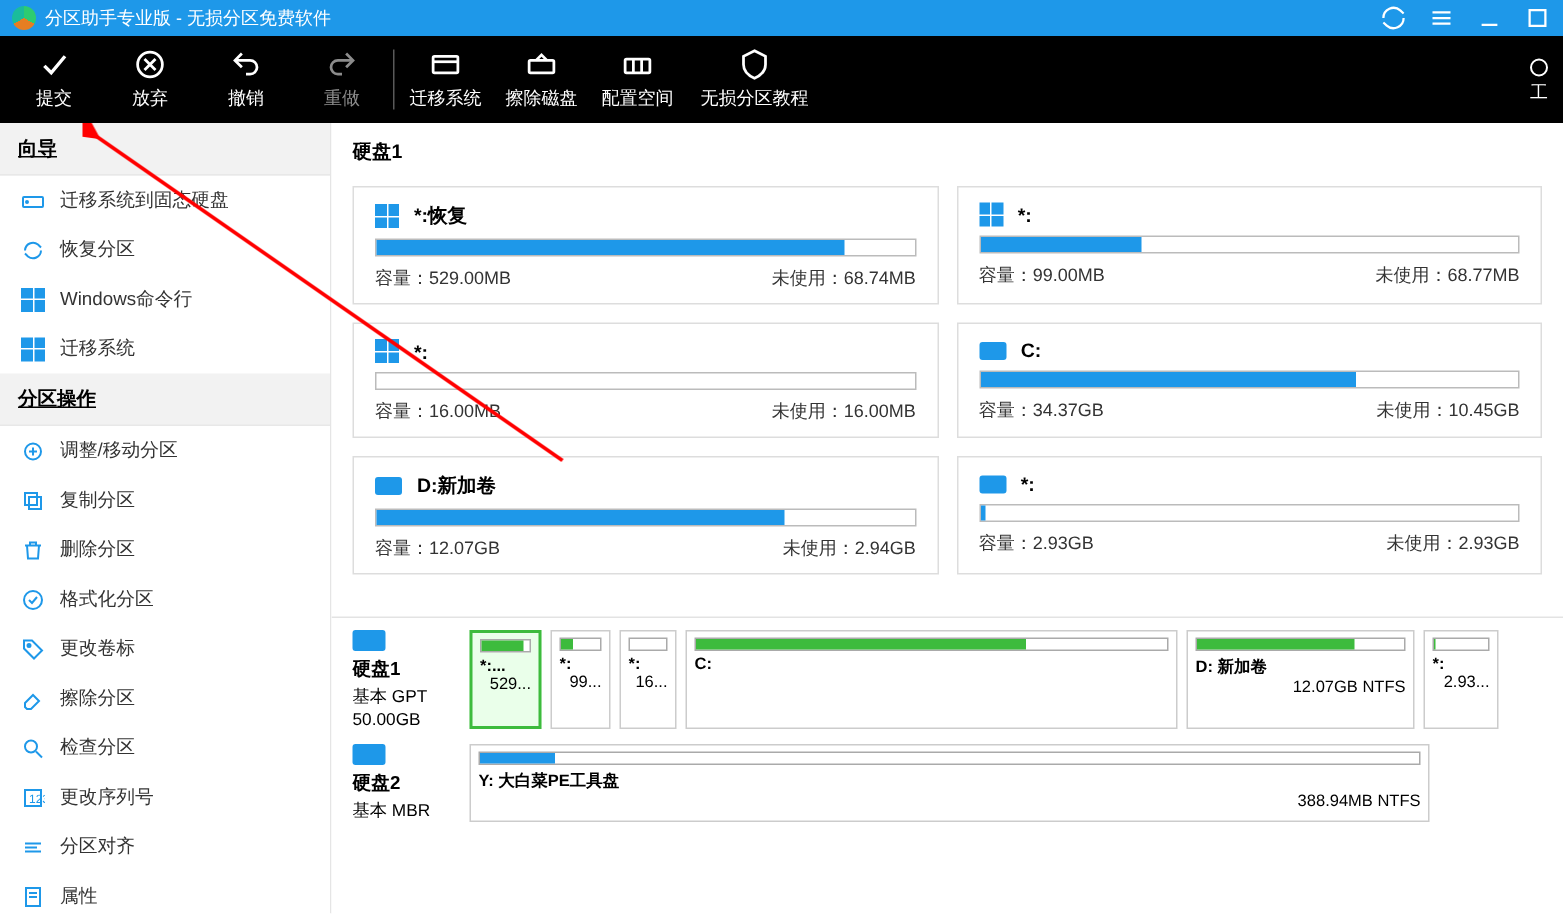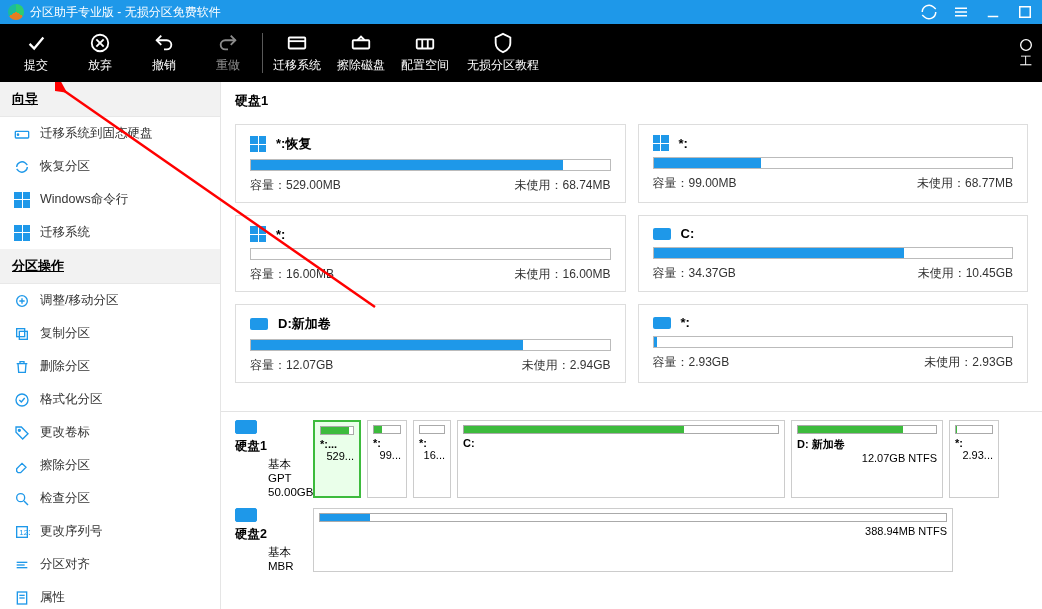--- a/index.html
+++ b/index.html
@@ -39,21 +39,21 @@
 .card-head { display: flex; align-items: center; gap: 10px; font-size: 13px; font-weight: bold; margin-bottom: 6px; }
 .bar { height: 12px; border: 1px solid #bbb; margin-bottom: 6px; position: relative; background: #fff; }
 .bar .fill { position: absolute; left: 0; top: 0; bottom: 0; background: #1e98e9; }
 .card-foot { display: flex; justify-content: space-between; font-size: 12px; color: #333; }
 
 .disk-bar-section { border-top: 1px solid #e3e3e3; margin-top: 6px; padding: 8px 14px 0; }
 .disk-strip { display: flex; gap: 6px; align-items: stretch; margin-bottom: 10px; }
 .disk-strip .disk-label { width: 72px; font-size: 12px; display:flex; flex-direction:column; justify-content:center; gap:2px;}
 .disk-label .dicon{width:22px;height:14px;background:#1e98e9;border:1px solid #1e98e9;border-radius:2px;margin-bottom:2px;}
 .disk-label b{font-size:12.5px;}
-.disk-label span{font-size:11.5px;margin-left:33px;}
+.disk-label span{font-size:11.5px;}
 .seg { border: 1px solid #ccc; padding: 4px 5px 3px; font-size: 11px; display:flex; flex-direction:column; min-width:0;}
 .seg.sel { border: 2px solid #3dbb3d; background: #eaffea; }
 .seg .segbar { height: 9px; border: 1px solid #aaa; background: #fff; position: relative; margin-bottom: 3px; }
 .seg .segbar .sfill { position: absolute; left:0; top:0; bottom:0; background: #3dbb3d; }
 .seg .segbar.blue .sfill { background: #1e98e9; }
 .seg .stitle { font-weight: bold; white-space: nowrap; overflow: hidden; text-overflow: ellipsis; }
 .seg .ssub { white-space: nowrap; overflow: hidden; text-overflow: ellipsis; text-align: right; }
 
 .arrow-annotation { position: absolute; left: 55px; top: 82px; pointer-events:none; z-index: 50; }
 
@@ -464,20 +464,21 @@
       <div class="disk-strip" id="strip2">
           <div class="disk-label">
             <div class="dicon"></div>
             <b>硬盘2</b>
             <span>基本 MBR</span>
           </div>
           <div class="seg" style="width: 640px;">
             <div class="segbar blue">
               <div class="sfill" style="width:8%"></div>
             </div>
+            <div class="stitle">Y: 大白菜PE工具盘</div>
             <div class="ssub">388.94MB NTFS</div>
           </div>
         </div>
     </div>
   </div>
 </div>
 
 <svg class="arrow-annotation" width="340" height="240">
   <defs>
       <marker id="ah" markerWidth="12" markerHeight="12" refX="2" refY="5" orient="auto">

